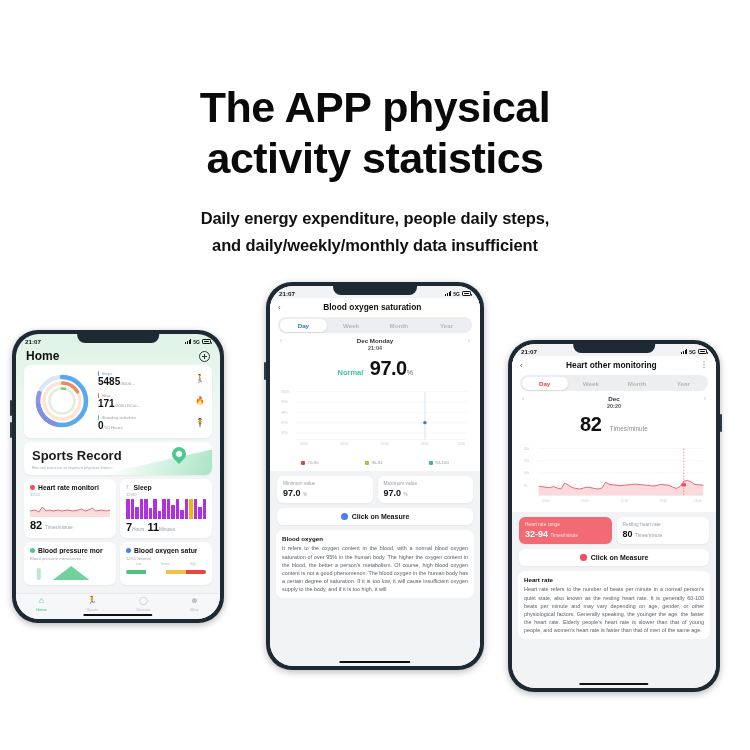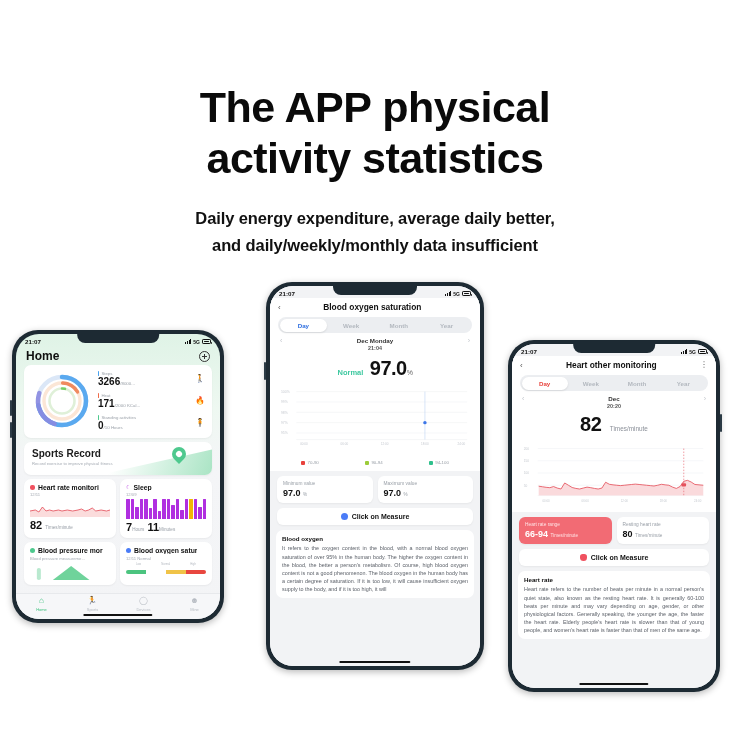--- a/index.html
+++ b/index.html
@@ -71,21 +71,21 @@
   .rings { width:62px; height:56px; flex:0 0 62px; position:relative; }
   .metrics { flex:1; display:flex; flex-direction:column; gap:5.5px; }
   .metric { display:flex; align-items:center; gap:3px; }
   .m-left { flex:1; }
   .m-lbl { font-size:4.3px; color:#9aa0a8; display:flex; align-items:center; gap:2px; }
   .m-dot { width:1.4px; height:5px; border-radius:1px; display:inline-block; }
   .m-val { font-size:10px; font-weight:700; color:#111; line-height:1.15; }
   .m-val small { font-size:4.4px; font-weight:400; color:#9aa0a8; }
   .m-ico { font-size:8px; line-height:1; }
   .sports-card { position:relative; height:33px; overflow:hidden; padding:6px 8px; }
-  .sp-t { font-size:10px; font-weight:700; color:#1b1b1b; }
+  .sp-t { font-size:13px; font-weight:700; color:#1b1b1b; }
   .sp-s { font-size:4.2px; color:#a6acb4; margin-top:2px; }
   .sp-wave { position:absolute; right:0; bottom:-2px; width:120px; height:30px;
              background:linear-gradient(110deg, rgba(160,225,190,0) 20%, #a9e4c4 100%);
              clip-path:polygon(0 100%,100% 10%,100% 100%); }
   .pin { position:absolute; right:26px; top:5px; width:14px; height:18px; }
   .pin-b { width:14px; height:14px; border-radius:50% 50% 50% 0;
            transform:rotate(-45deg); background:#4ec98e; }
   .pin-b::after{content:"";position:absolute;left:4.2px;top:4.2px;width:5.6px;height:5.6px;
                 border-radius:50%;background:#fff;}
   .grid2 { display:grid; grid-template-columns:1fr 1fr; gap:4px; margin:0 8px 4px; }
@@ -159,21 +159,21 @@
 </style>
 </head>
 <body>
 
 <div class="headline">
   <h1>
     <span>The APP physical</span><br>
     <span>activity statistics</span>
   </h1>
   <div class="sub">
-    <span>Daily energy expenditure, average daily better,</span><br>
+    <span>Daily energy expenditure, people daily steps,</span><br>
     <span>and daily/weekly/monthly data insufficient</span>
   </div>
 </div>
 
 <div class="phones">
 
   <div class="phone left">
     <div class="sidebtn" style="top:70px;height:16px;"></div>
     <div class="sidebtn" style="top:92px;height:16px;"></div>
     <div class="screen">
@@ -215,21 +215,21 @@
             </svg>
           </div>
           <div class="metrics">
             <div class="metric">
               <div class="m-left">
                 <div class="m-lbl">
                   <i class="m-dot" style="background:#4aa3f0"></i>
                   <span>Steps</span>
                 </div>
                 <div class="m-val">
-                  <span>3266</span><small>/8000...</small>
+                  <span>5485</span><small>/8000...</small>
                 </div>
               </div>
               <span class="m-ico" style="color:#4aa3f0">🚶</span>
             </div>
             <div class="metric">
               <div class="m-left">
                 <div class="m-lbl">
                   <i class="m-dot" style="background:#f06b4a"></i>
                   <span>Heat</span>
                 </div>
@@ -571,21 +571,21 @@
                 <text x="190" y="65">24:00</text>
               </g>
             </svg>
           </div>
         </div>
 
         <div class="pair" style="margin-top:5px;">
           <div class="pcard r-range">
             <div class="pc-l">Heart rate range</div>
             <div class="pc-v">
-              <span>66-94</span> <small>Times/minute</small>
+              <span>32-94</span> <small>Times/minute</small>
             </div>
           </div>
           <div class="pcard">
             <div class="pc-l">Resting heart rate</div>
             <div class="pc-v">
               <span>80</span> <small>Times/minute</small>
             </div>
           </div>
         </div>
 

